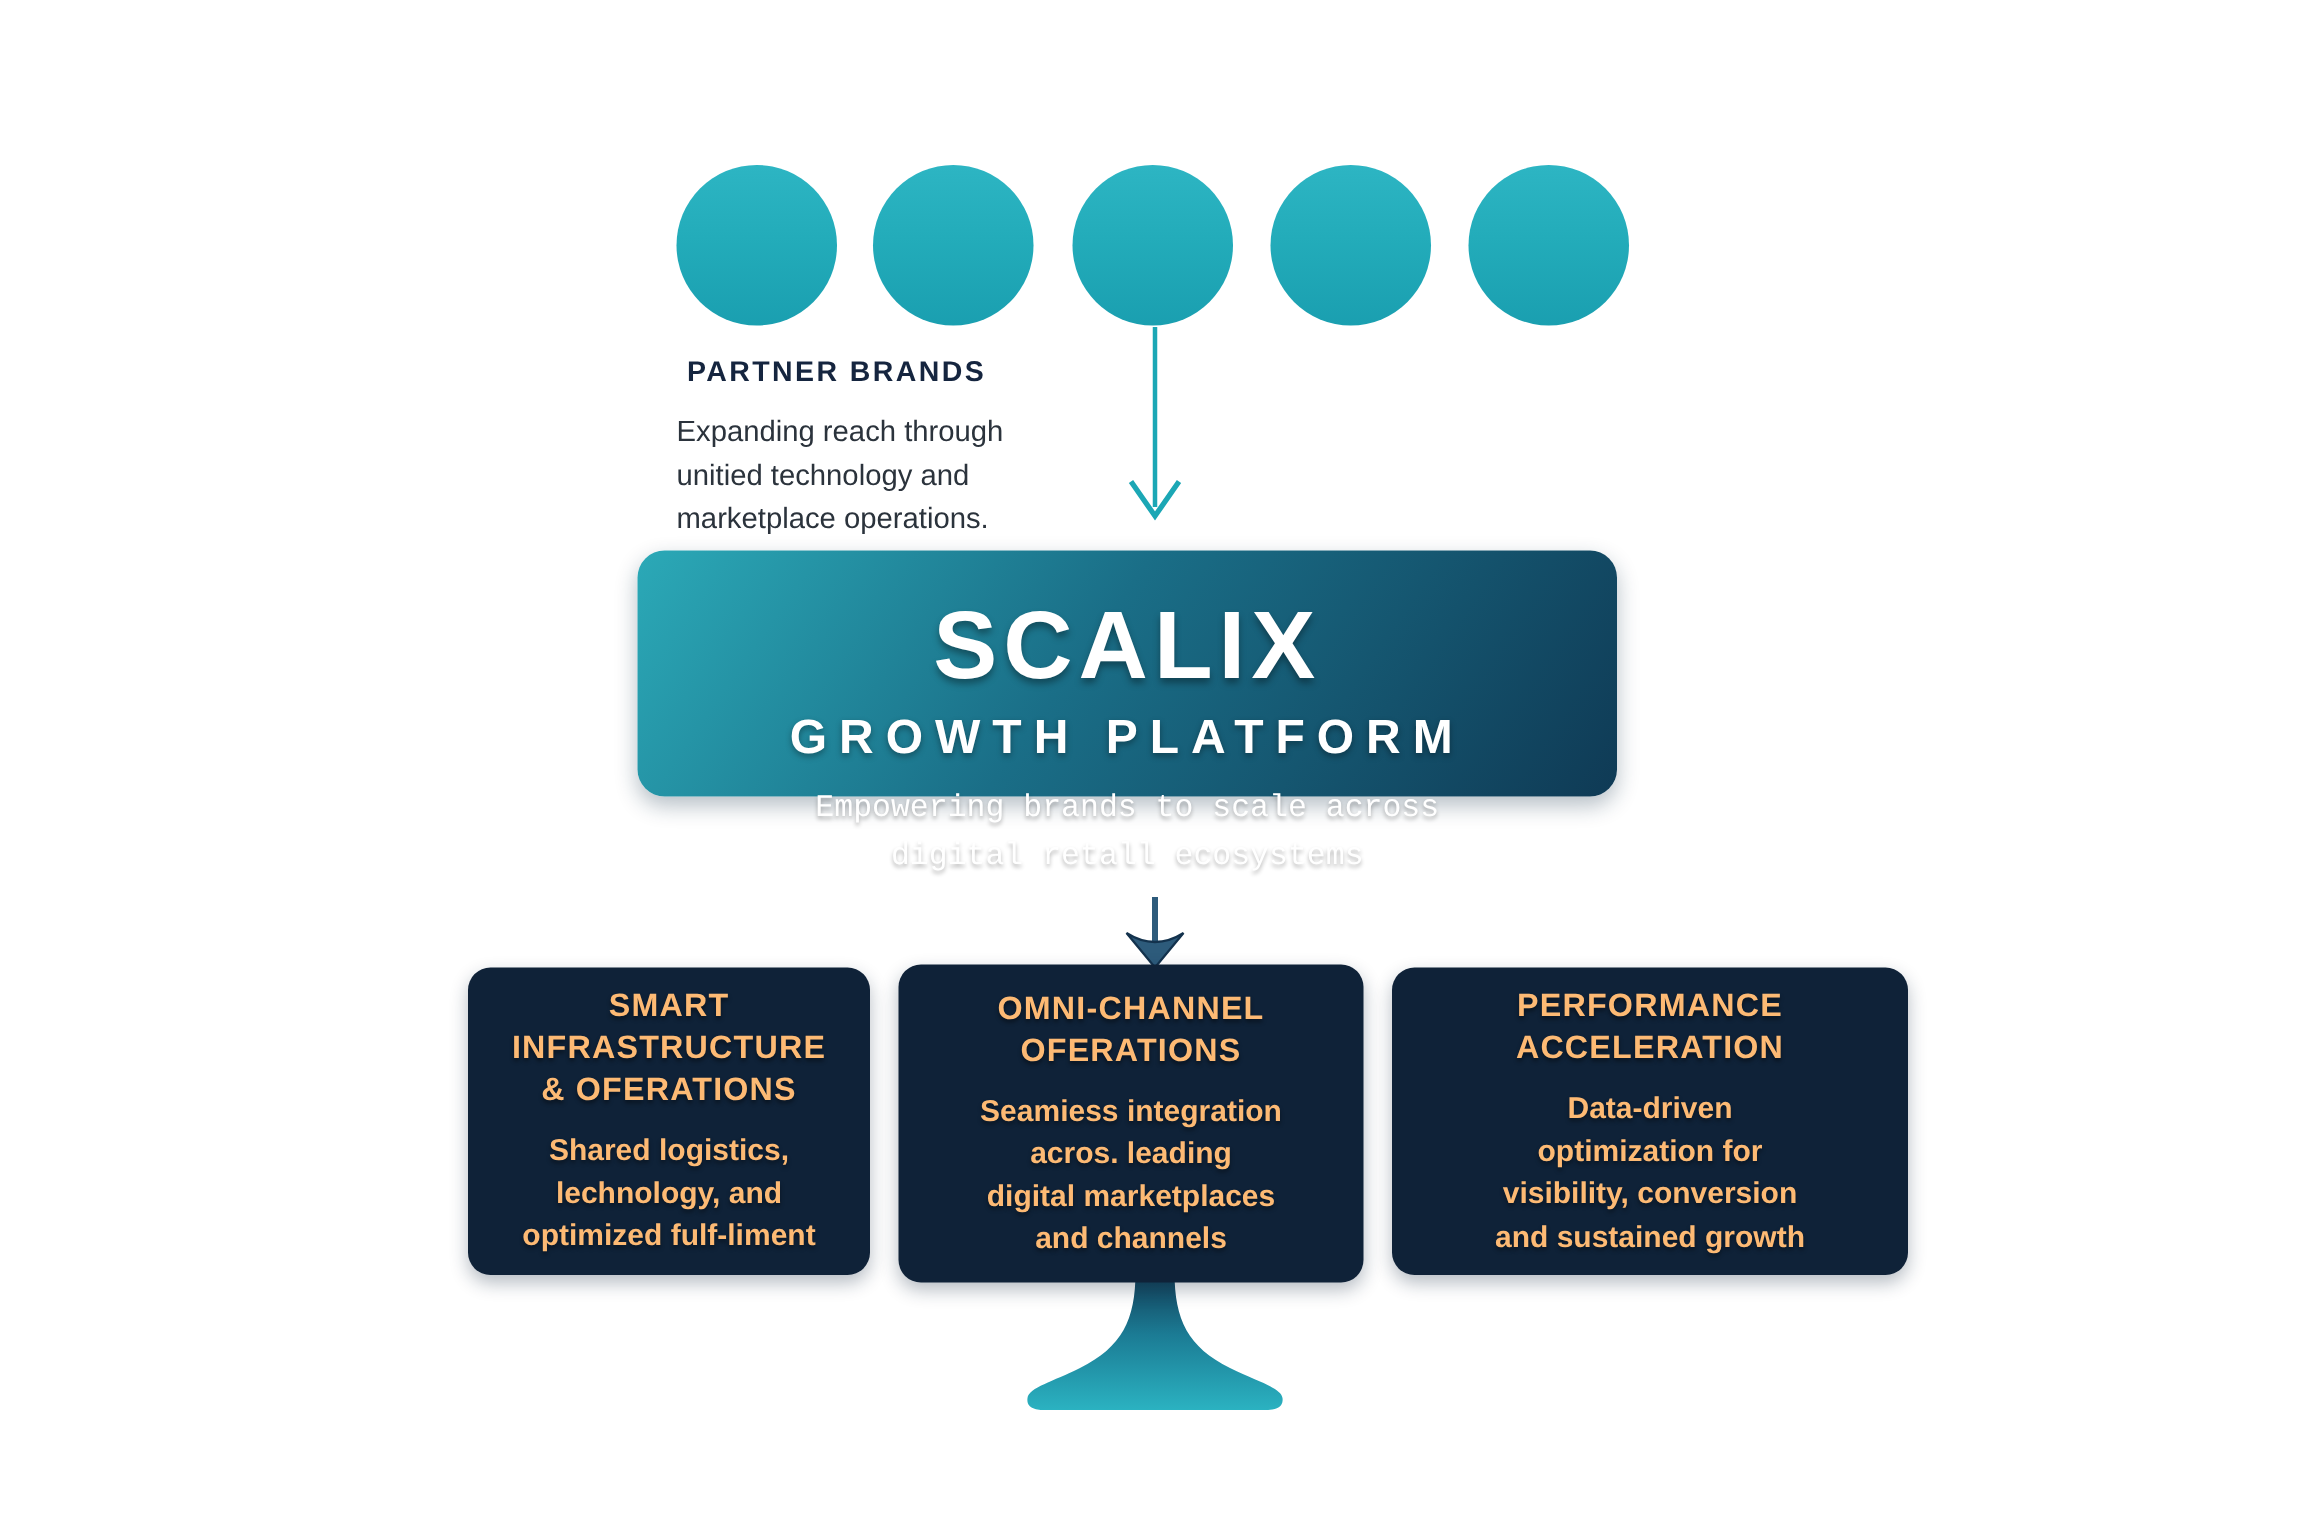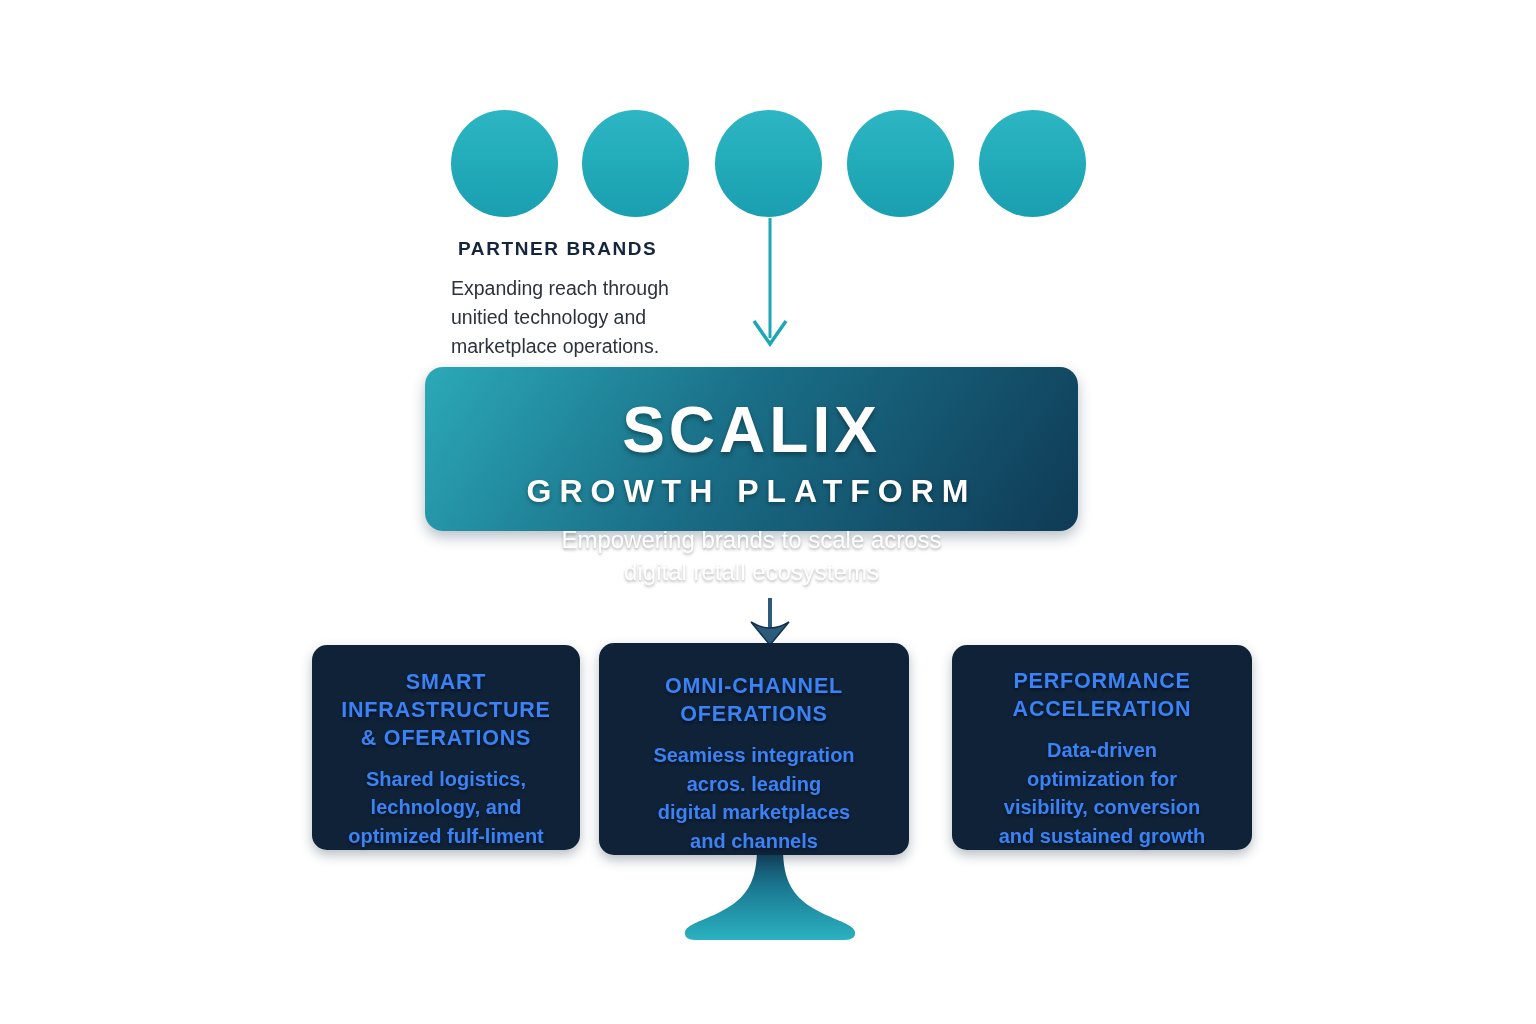--- a/index.html
+++ b/index.html
@@ -49,38 +49,39 @@
     text-shadow: 0 3px 5px rgba(0,0,0,0.35);
   }
   .platform-subtitle {
     margin-top: 6px;
     font-size: 32px; font-weight: 700; letter-spacing: 8px;
     text-shadow: 0 2px 4px rgba(0,0,0,0.35);
     text-align: center;
   }
   .platform-tagline {
     margin-top: 14px;
-    font-size: 24px; font-weight: 400; line-height: 32px;
+    font-size: 21px; font-weight: 400; line-height: 32px;
     text-shadow: 0 2px 3px rgba(0,0,0,0.30);
+    font-family: Liberation Mono, monospace;
   }
 
   
   .pillar {
     position: absolute; top: 645px; height: 205px;
     border-radius: 15px;
     background: #0f2238;
     box-shadow: 0 5px 12px rgba(15, 35, 60, 0.30);
-    color: #3b82f6;
+    color: #fdba74;
     display: flex; flex-direction: column;
-    align-items: center; justify-content: flex-end;
+    align-items: center; justify-content: center;
     text-align: center;
   }
   .pillar-1 { left: 312px; width: 268px; }
   .pillar-2 { left: 599px; top: 643px; width: 310px; height: 212px; z-index: 2; }
-  .pillar-3 { left: 952px; width: 300px; }
+  .pillar-3 { left: 928px; width: 344px; }
   .pillar-title {
     font-size: 21.5px; font-weight: 700; letter-spacing: 0.8px;
     line-height: 28px;
     text-shadow: 0 2px 3px rgba(0,0,0,0.45);
   }
   .pillar-body {
     margin-top: 13px;
     font-size: 20px; font-weight: 700; line-height: 28.5px;
     text-shadow: 0 2px 3px rgba(0,0,0,0.40);
   }

